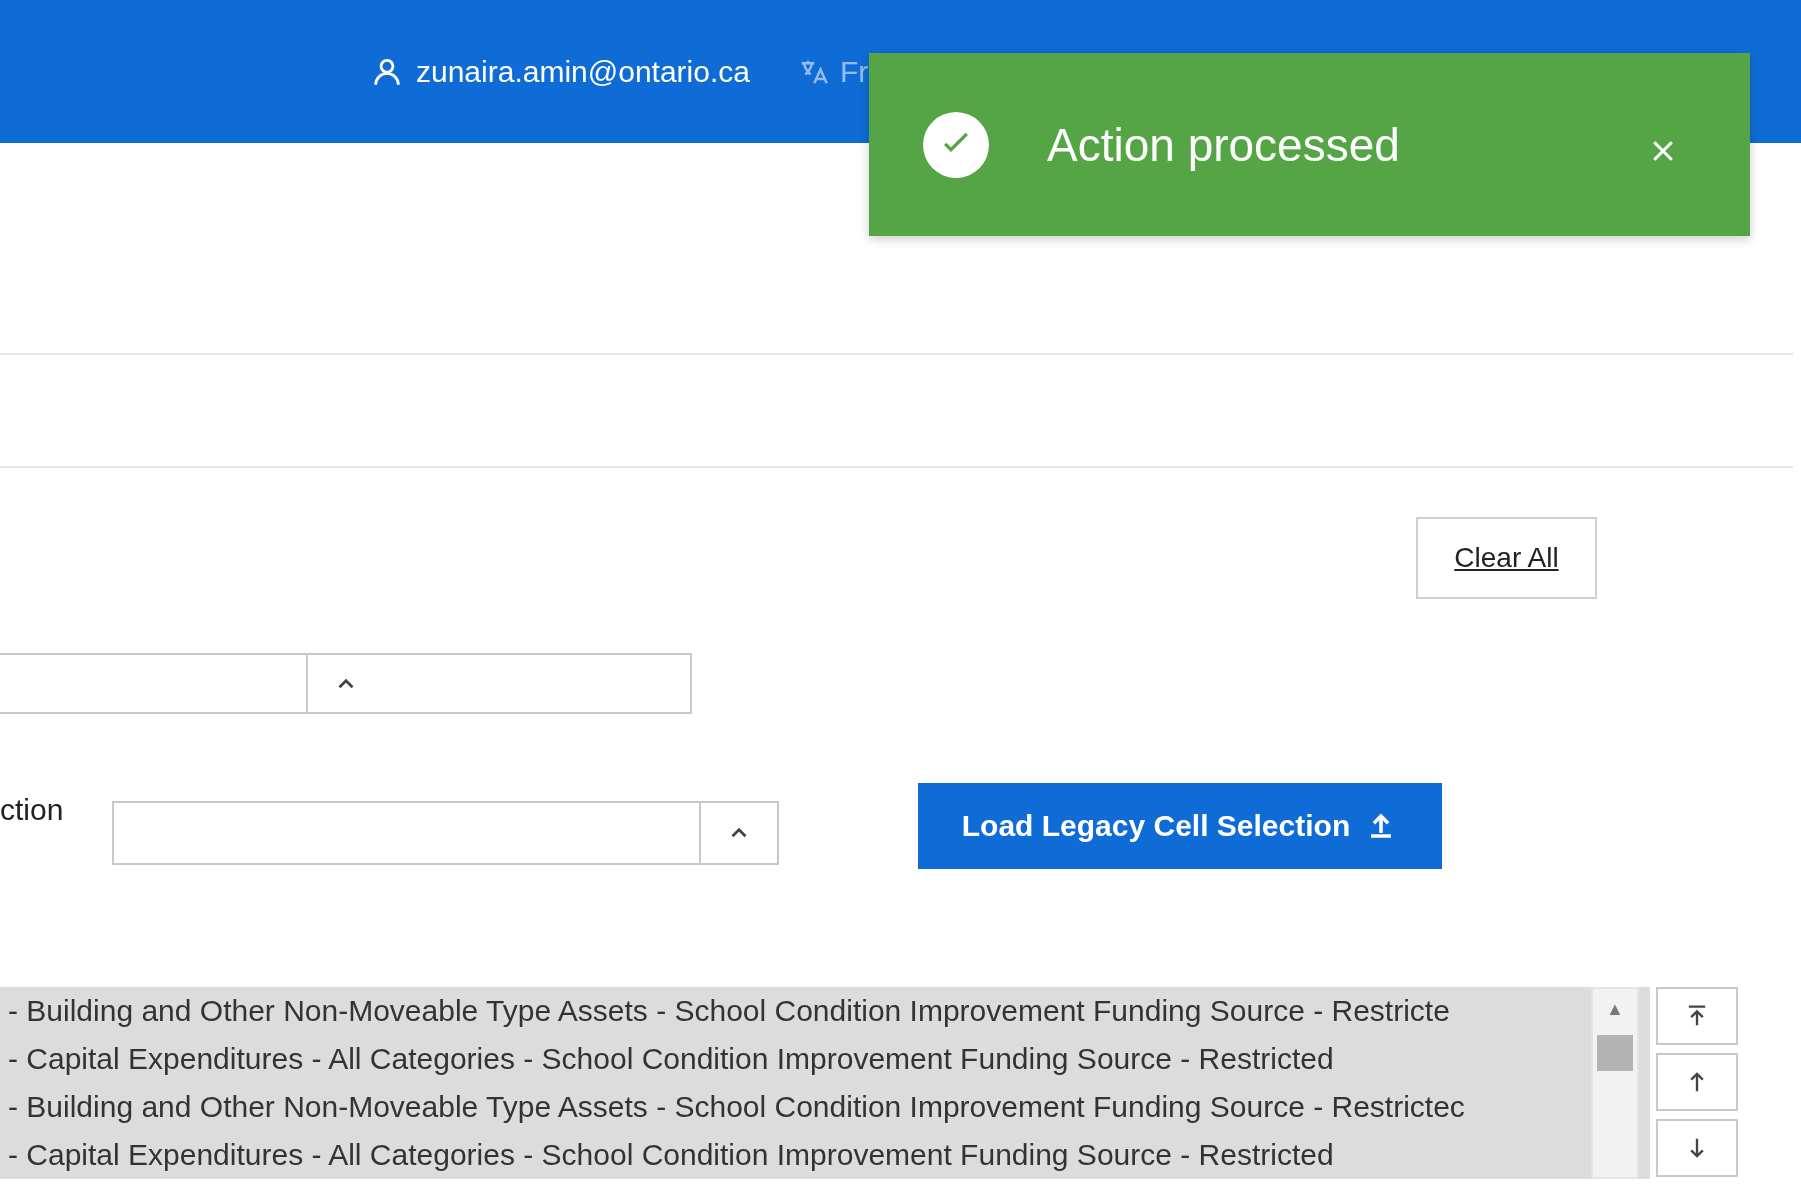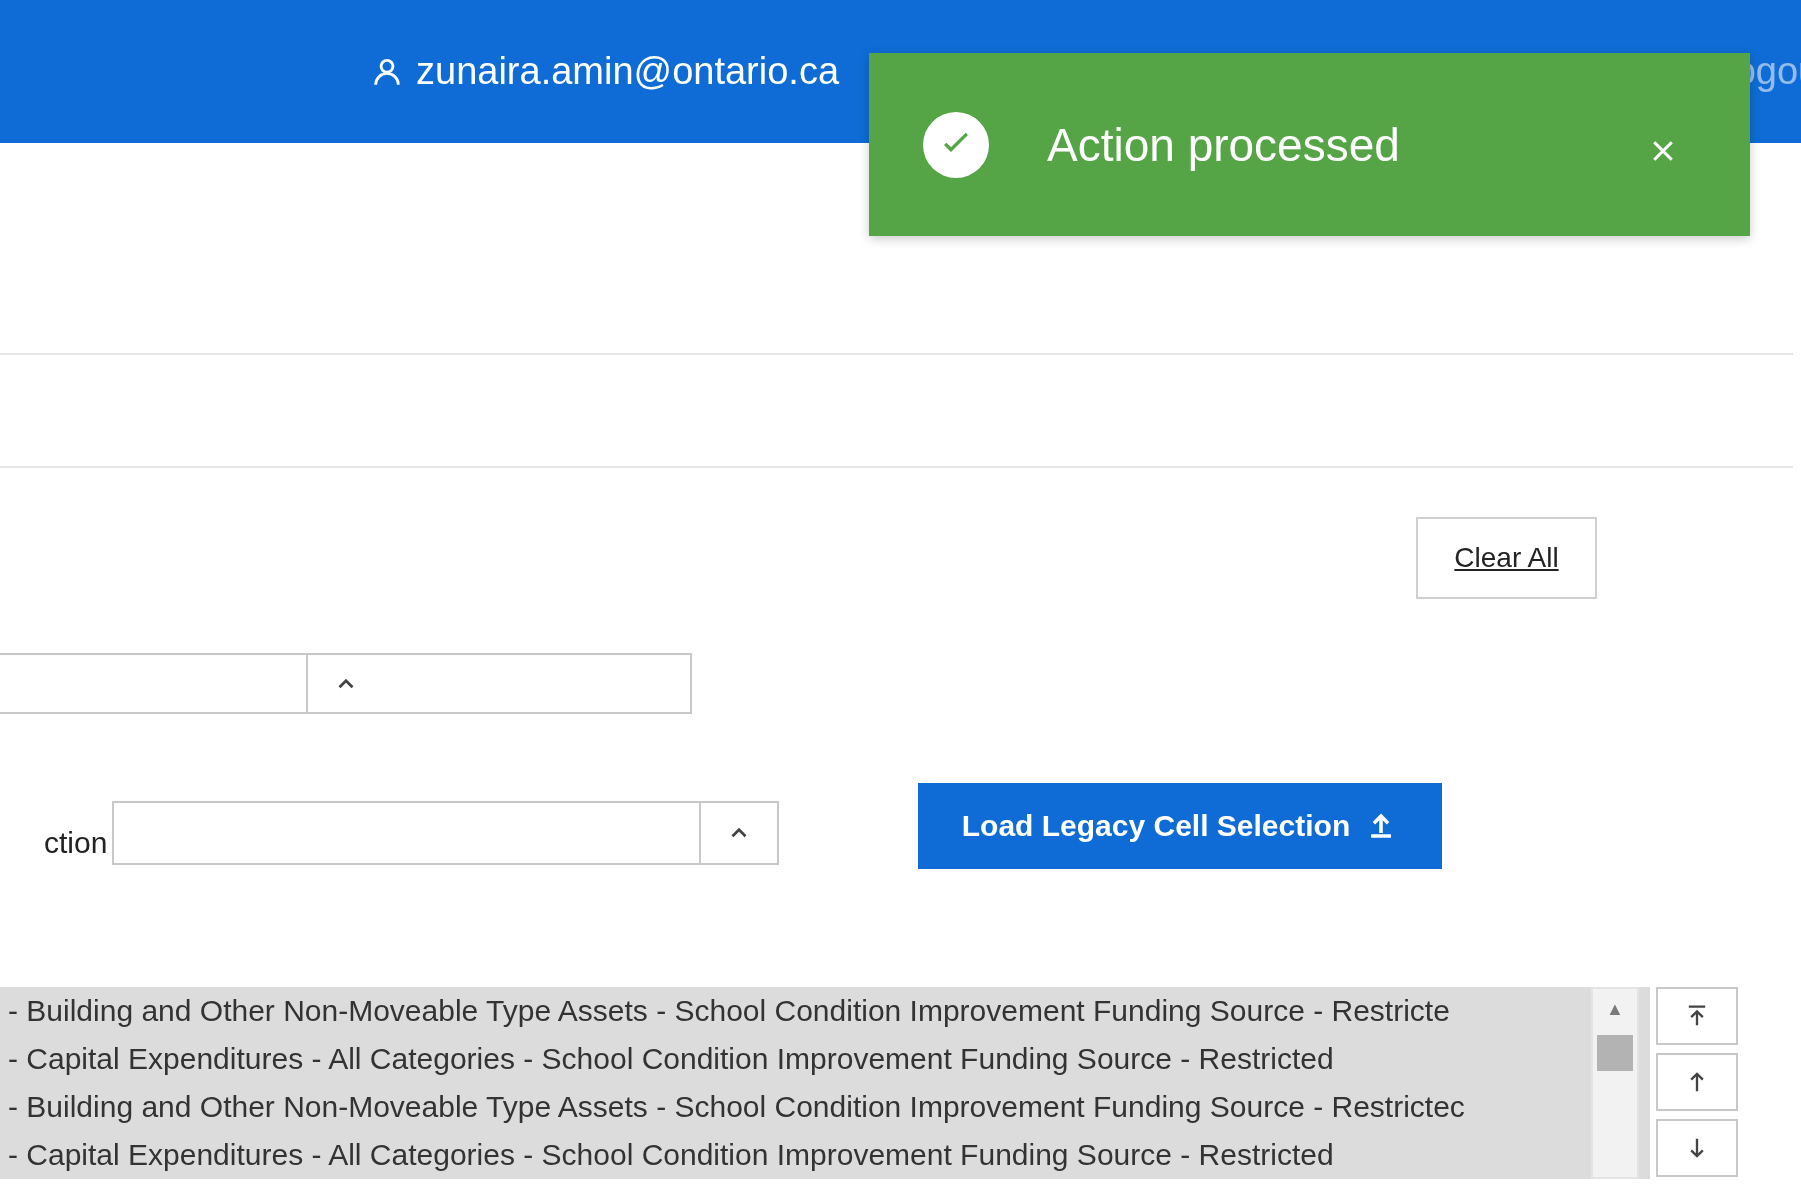--- a/index.html
+++ b/index.html
@@ -12,21 +12,21 @@
       position: relative;
     }
     .header-bar {
       background: #0f6cd6;
       height: 143px;
       width: 100%;
       display: flex;
       align-items: center;
       padding-left: 370px;
       color: #ffffff;
-      font-size: 38px;
+      font-size: 30px;
       position: relative;
       gap: 48px;
     }
     .header-item {
       display: inline-flex;
       align-items: center;
       gap: 12px;
       white-space: nowrap;
     }
     .header-item.dimmed { opacity: 0.55; }
@@ -123,25 +123,24 @@
       height: 100%;
       border-left: 2px solid #c8c8c8;
       display: flex;
       align-items: center;
       justify-content: center;
       background: #ffffff;
       cursor: pointer;
     }
     .label-ction {
       position: absolute;
-      top: 683px;
+      top: 650px;
       left: 0;
       font-size: 30px;
       color: #222;
-      padding-left: 44px;
     }
     .combo-2 {
       position: absolute;
       top: 658px;
       left: 112px;
       width: 667px;
       height: 64px;
       border: 2px solid #c8c8c8;
       display: flex;
       background: #ffffff;

